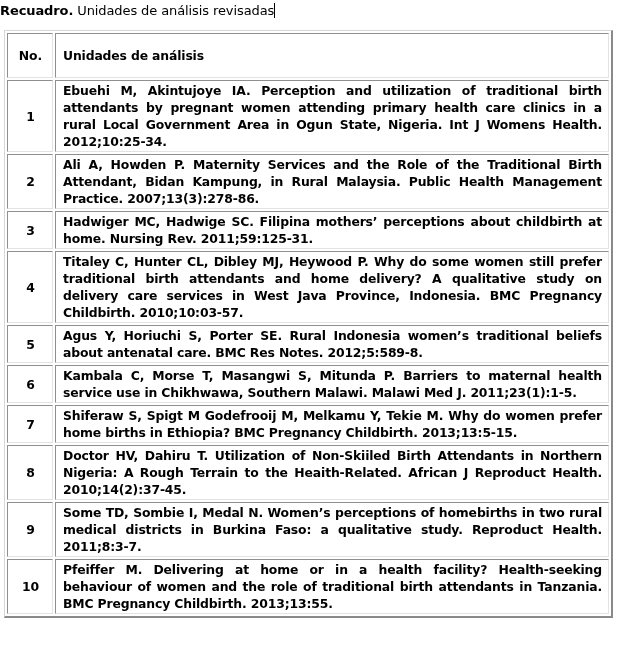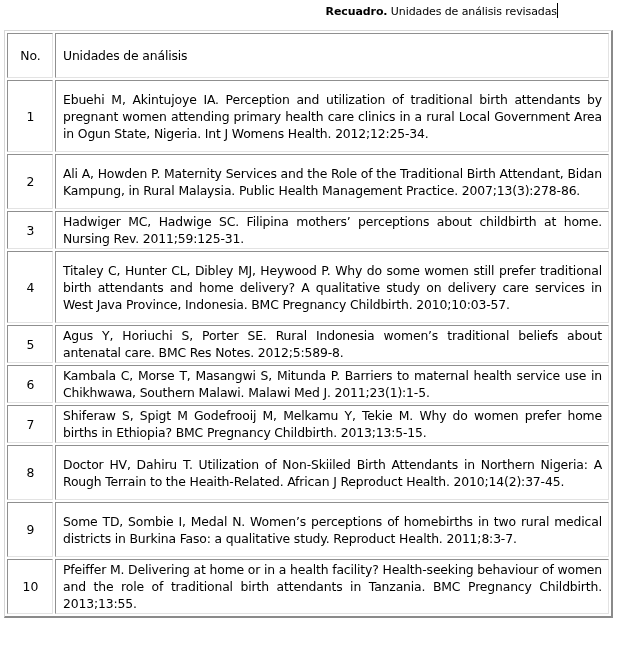--- a/index.html
+++ b/index.html
@@ -12,23 +12,23 @@
     height: 655px;
     overflow: hidden;
     font-family: "DejaVu Sans", sans-serif;
     color: #000000;
     position: relative;
   }
   .caption {
     position: absolute;
     top: 3px;
     left: 0;
-    width: 558px;
-    text-align: right;
-    font-size: 11px;
+    width: 494px;
+    text-align: left;
+    font-size: 13px;
     line-height: 16px;
     letter-spacing: -0.1px;
   }
   .caption b { font-weight: bold; }
   .caret {
     display: inline-block;
     width: 1px;
     height: 15px;
     background: #000;
     vertical-align: -3px;
@@ -49,20 +49,21 @@
   }
   table.units td {
     border-top: 1px solid #8f8f8f;
     border-left: 1px solid #8f8f8f;
     border-right: 1px solid #e3e3e3;
     border-bottom: 1px solid #e3e3e3;
     font-size: 12.4px;
     line-height: 17px;
     padding: 0 6px 0 7px;
     vertical-align: middle;
+    font-weight: bold;
   }
   td.num {
     width: 31px;
     text-align: center;
     padding: 0;
   }
   td.ref {
     text-align: justify;
     text-align-last: left;
     letter-spacing: -0.15px;
@@ -79,21 +80,21 @@
 </div>
 
 <table class="units">
   <tbody>
     <tr class="header">
       <td class="num">No.</td>
       <td class="ref">Unidades de análisis</td>
     </tr>
     <tr style="height:72px">
       <td class="num">1</td>
-      <td class="ref">Ebuehi M, Akintujoye IA. Perception and utilization of traditional birth attendants by pregnant women attending primary health care clinics in a rural Local Government Area in Ogun State, Nigeria. Int J Womens Health. 2012;12:25-34.</td>
+      <td class="ref">Ebuehi M, Akintujoye IA. Perception and utilization of traditional birth attendants by pregnant women attending primary health care clinics in a rural Local Government Area in Ogun State, Nigeria. Int J Womens Health. 2012;10:25-34.</td>
     </tr>
     <tr style="height:55px">
       <td class="num">2</td>
       <td class="ref">Ali A, Howden P. Maternity Services and the Role of the Traditional Birth Attendant, Bidan Kampung, in Rural Malaysia. Public Health Management Practice. 2007;13(3):278-86.</td>
     </tr>
     <tr style="height:38px">
       <td class="num">3</td>
       <td class="ref">Hadwiger MC, Hadwige SC. Filipina mothers’ perceptions about childbirth at home. Nursing Rev. 2011;59:125-31.</td>
     </tr>
     <tr style="height:72px">

